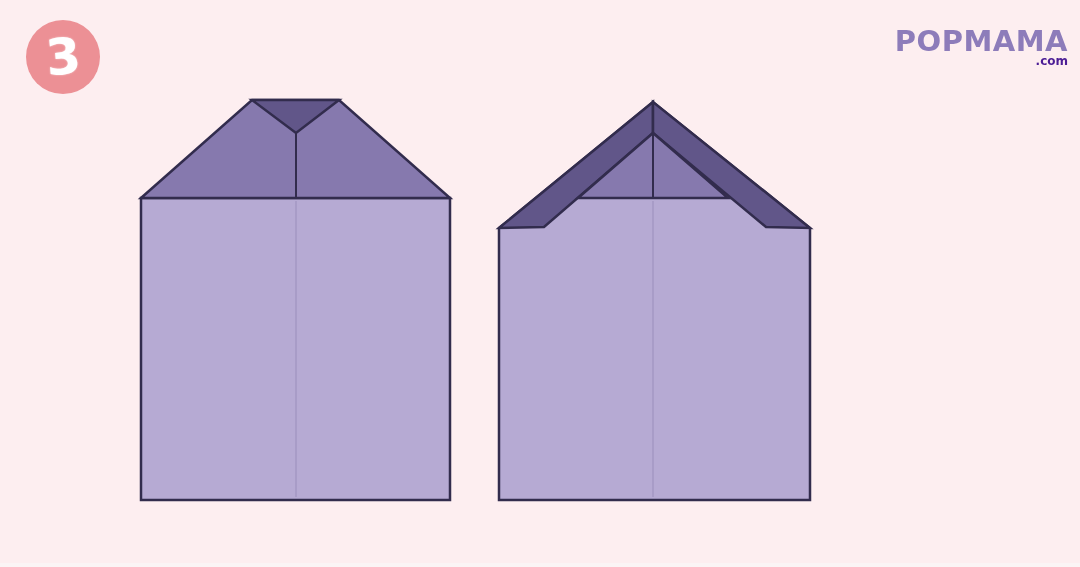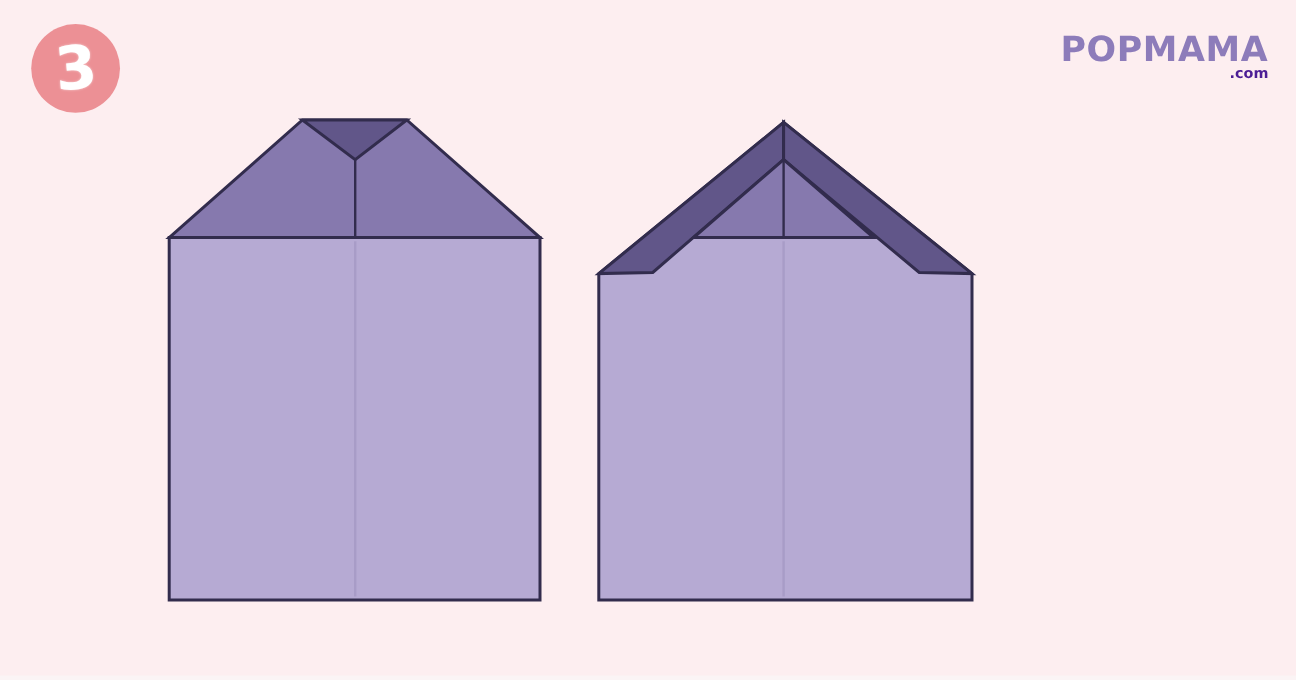--- a/index.html
+++ b/index.html
@@ -30,21 +30,21 @@
   .step-number {
     color: #ffffff;
     font-size: 50px;
     font-weight: bold;
     line-height: 1;
     transform: rotate(-5deg);
     text-shadow: 0 0 2px rgba(255,255,255,0.65);
   }
   .brand-logo {
     position: absolute;
-    right: 23px; top: 27px;
+    right: 12px; top: 27px;
     text-align: right;
     line-height: 1;
   }
   .brand-name {
     color: #8d7cba;
     font-size: 29px;
     font-weight: bold;
     letter-spacing: 0.5px;
   }
   .brand-suffix {

